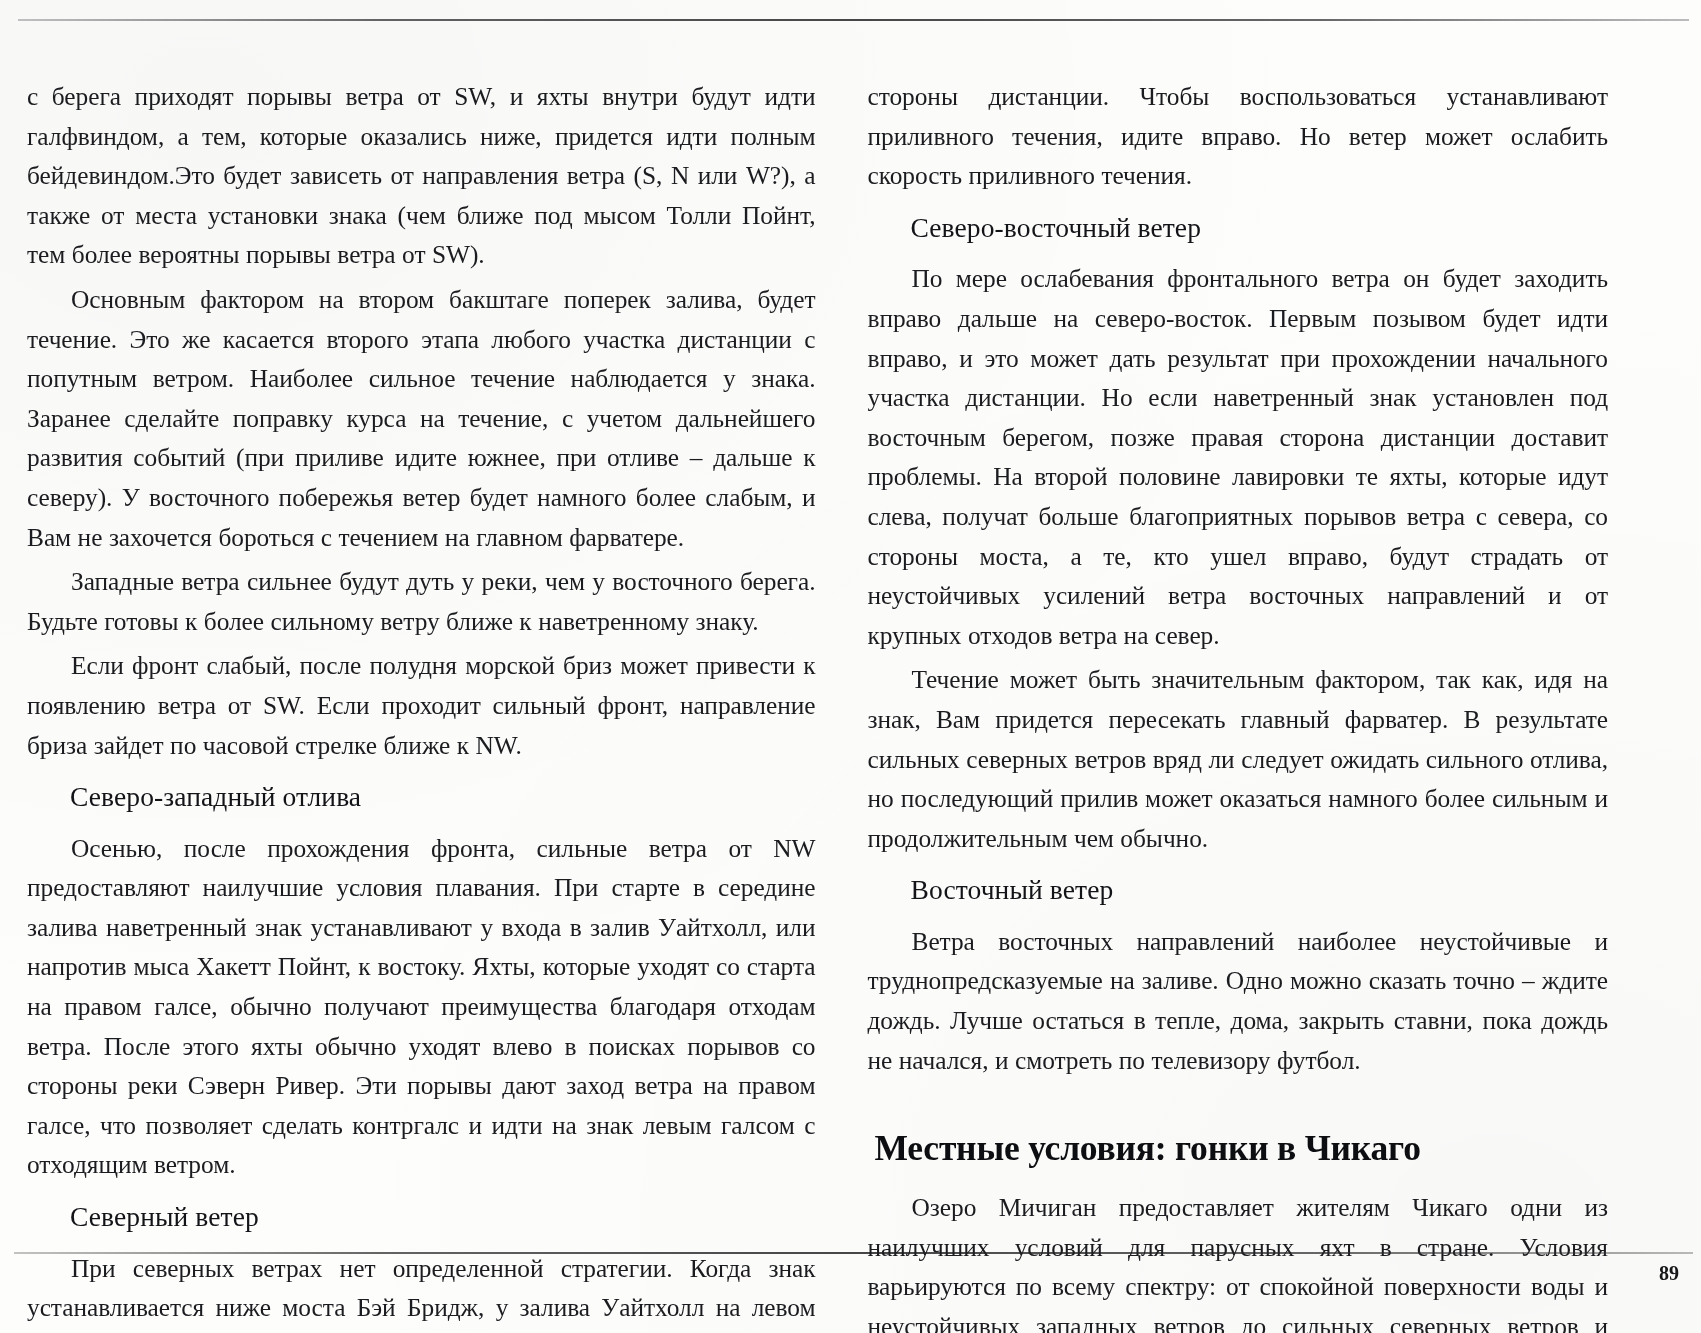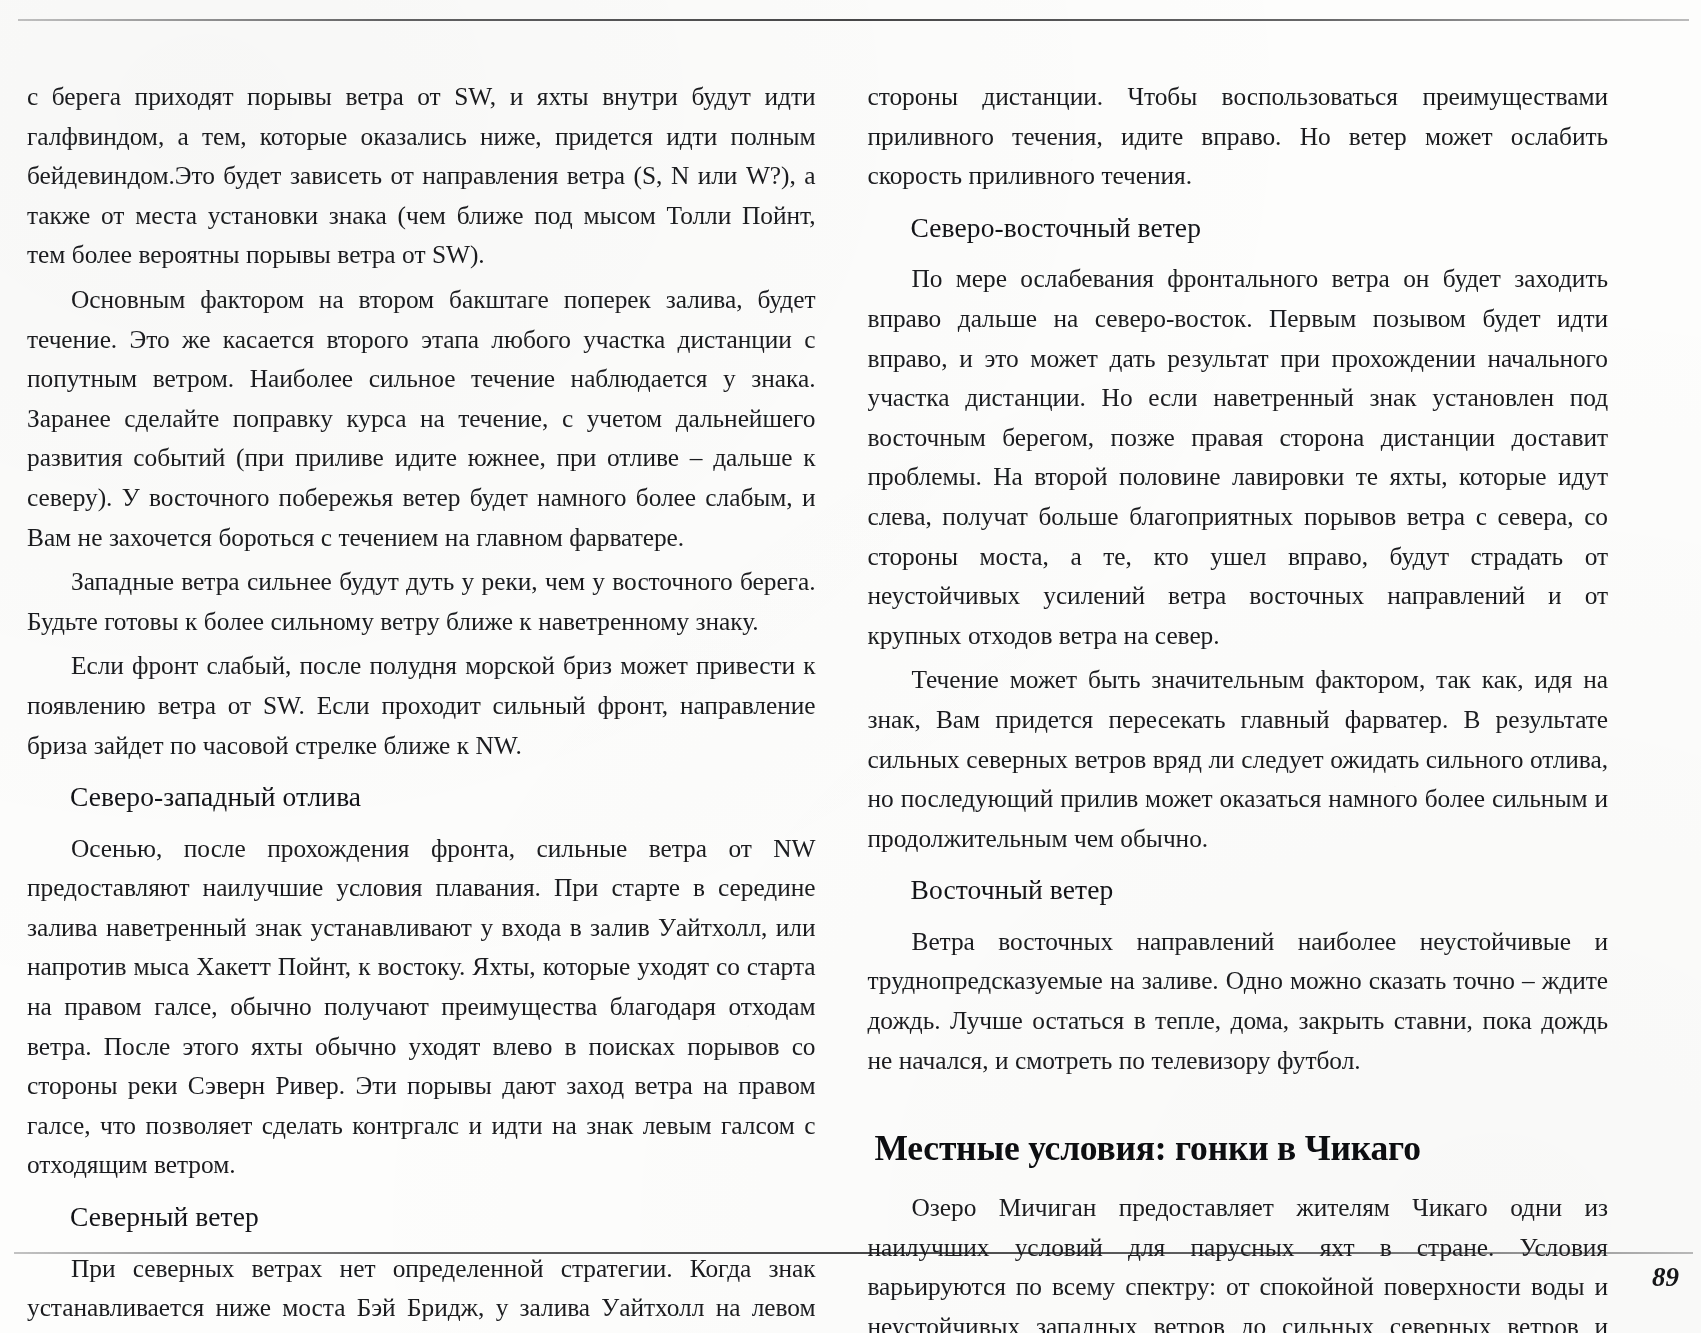--- a/index.html
+++ b/index.html
@@ -108,23 +108,22 @@
     font-style: italic;
     font-weight: 700;
     font-size: 28.5px;
     letter-spacing: 0.2px;
     color: #161719;
   }
   .footer .pageno {
     position: absolute;
     right: 22px;
     top: 0;
-    font-style: italic;
     font-weight: 700;
-    font-size: 27px;
+    font-size: 20px;
     color: #161719;
   }
 
   
   .scan-noise {
     position: absolute;
     inset: 0;
     pointer-events: none;
     opacity: 0.5;
     background-image:
@@ -148,21 +147,21 @@
       <p class="body">Основным фактором на втором бакштаге поперек залива, будет течение. Это же касается второго этапа любого участка дистанции с попутным ветром. Наиболее сильное течение наблюдается у знака. Заранее сделайте поправку курса на течение, с учетом дальнейшего развития событий (при приливе идите южнее, при отливе – дальше к северу). У восточного побережья ветер будет намного более слабым, и Вам не захочется бороться с течением на главном фарватере.</p>
       <p class="body">Западные ветра сильнее будут дуть у реки, чем у восточного берега. Будьте готовы к более сильному ветру ближе к наветренному знаку.</p>
       <p class="body">Если фронт слабый, после полудня морской бриз может привести к появлению ветра от SW. Если проходит сильный фронт, направление бриза зайдет по часовой стрелке ближе к NW.</p>
       <h3 class="subhead">Северо-западный отлива</h3>
       <p class="body">Осенью, после прохождения фронта, сильные ветра от NW предоставляют наилучшие условия плавания. При старте в середине залива наветренный знак устанавливают у входа в залив Уайтхолл, или напротив мыса Хакетт Пойнт, к востоку. Яхты, которые уходят со старта на правом галсе, обычно получают преимущества благодаря отходам ветра. После этого яхты обычно уходят влево в поисках порывов со стороны реки Сэверн Ривер. Эти порывы дают заход ветра на правом галсе, что позволяет сделать контргалс и идти на знак левым галсом с отходящим ветром.</p>
       <h3 class="subhead">Северный ветер</h3>
       <p class="body">При северных ветрах нет определенной стратегии. Когда знак устанавливается ниже моста Бэй Бридж, у залива Уайтхолл на левом галсе можно встретить отходы ветра, но в то же время более благоприятный ветер может быть в открытой части залива. Если ветер постепенно заходит вправо, планируйте стратегию таким образом, чтобы получить преимущество от постоянного захода ветра. Большим фактором могут стать течения. Чтобы избежать влияния отливного течения, держитесь левой</p>
     </div>
 
     <div class="col right">
-      <p class="body noindent">стороны дистанции. Чтобы воспользоваться преимуществами приливного течения, идите вправо. Но ветер может ослабить скорость приливного течения.</p>
+      <p class="body noindent">стороны дистанции. Чтобы воспользоваться устанавливают приливного течения, идите вправо. Но ветер может ослабить скорость приливного течения.</p>
       <h3 class="subhead">Северо-восточный ветер</h3>
       <p class="body">По мере ослабевания фронтального ветра он будет заходить вправо дальше на северо-восток. Первым позывом будет идти вправо, и это может дать результат при прохождении начального участка дистанции. Но если наветренный знак установлен под восточным берегом, позже правая сторона дистанции доставит проблемы. На второй половине лавировки те яхты, которые идут слева, получат больше благоприятных порывов ветра с севера, со стороны моста, а те, кто ушел вправо, будут страдать от неустойчивых усилений ветра восточных направлений и от крупных отходов ветра на север.</p>
       <p class="body">Течение может быть значительным фактором, так как, идя на знак, Вам придется пересекать главный фарватер. В результате сильных северных ветров вряд ли следует ожидать сильного отлива, но последующий прилив может оказаться намного более сильным и продолжительным чем обычно.</p>
       <h3 class="subhead">Восточный ветер</h3>
       <p class="body">Ветра восточных направлений наиболее неустойчивые и труднопредсказуемые на заливе. Одно можно сказать точно – ждите дождь. Лучше остаться в тепле, дома, закрыть ставни, пока дождь не начался, и смотреть по телевизору футбол.</p>
       <h2 class="section">Местные условия: гонки в Чикаго</h2>
       <p class="body">Озеро Мичиган предоставляет жителям Чикаго одни из наилучших условий для парусных яхт в стране. Условия варьируются по всему спектру: от спокойной поверхности воды и неустойчивых западных ветров до сильных северных ветров и крутых волн. Это пресноводное озеро способно всегда удовлетворить потребности любого гонщика.</p>
 
     </div>
 

